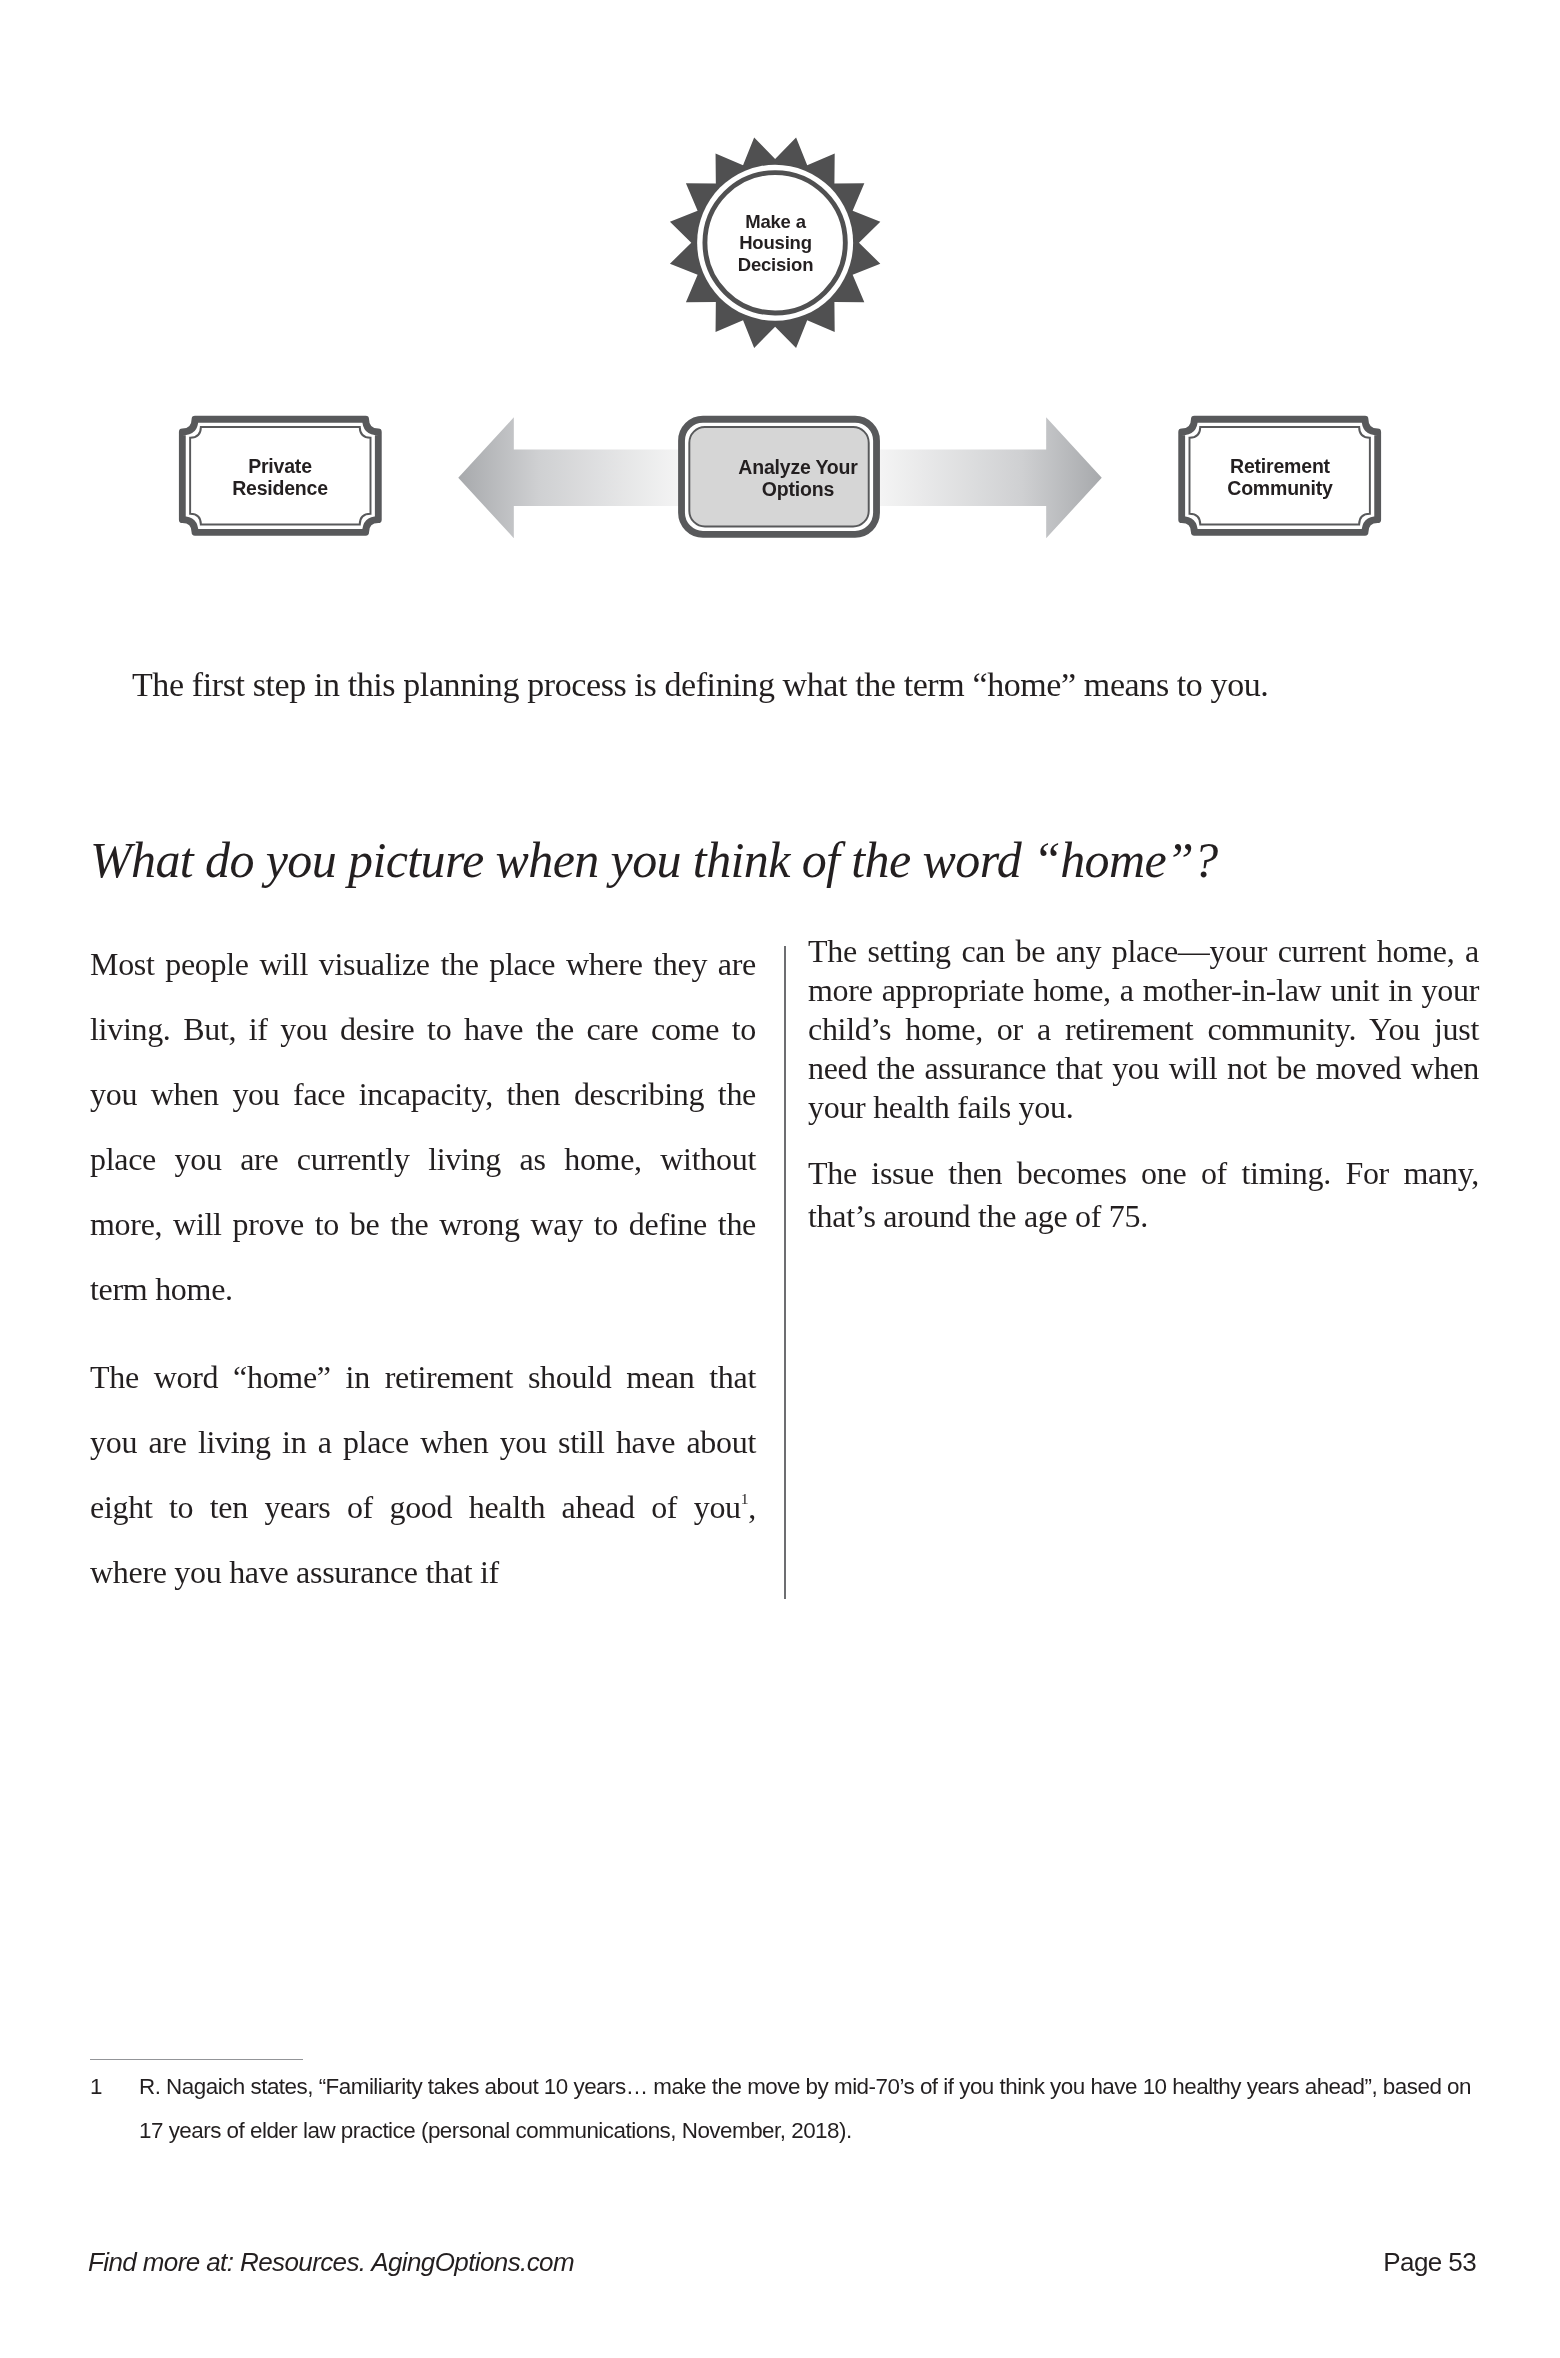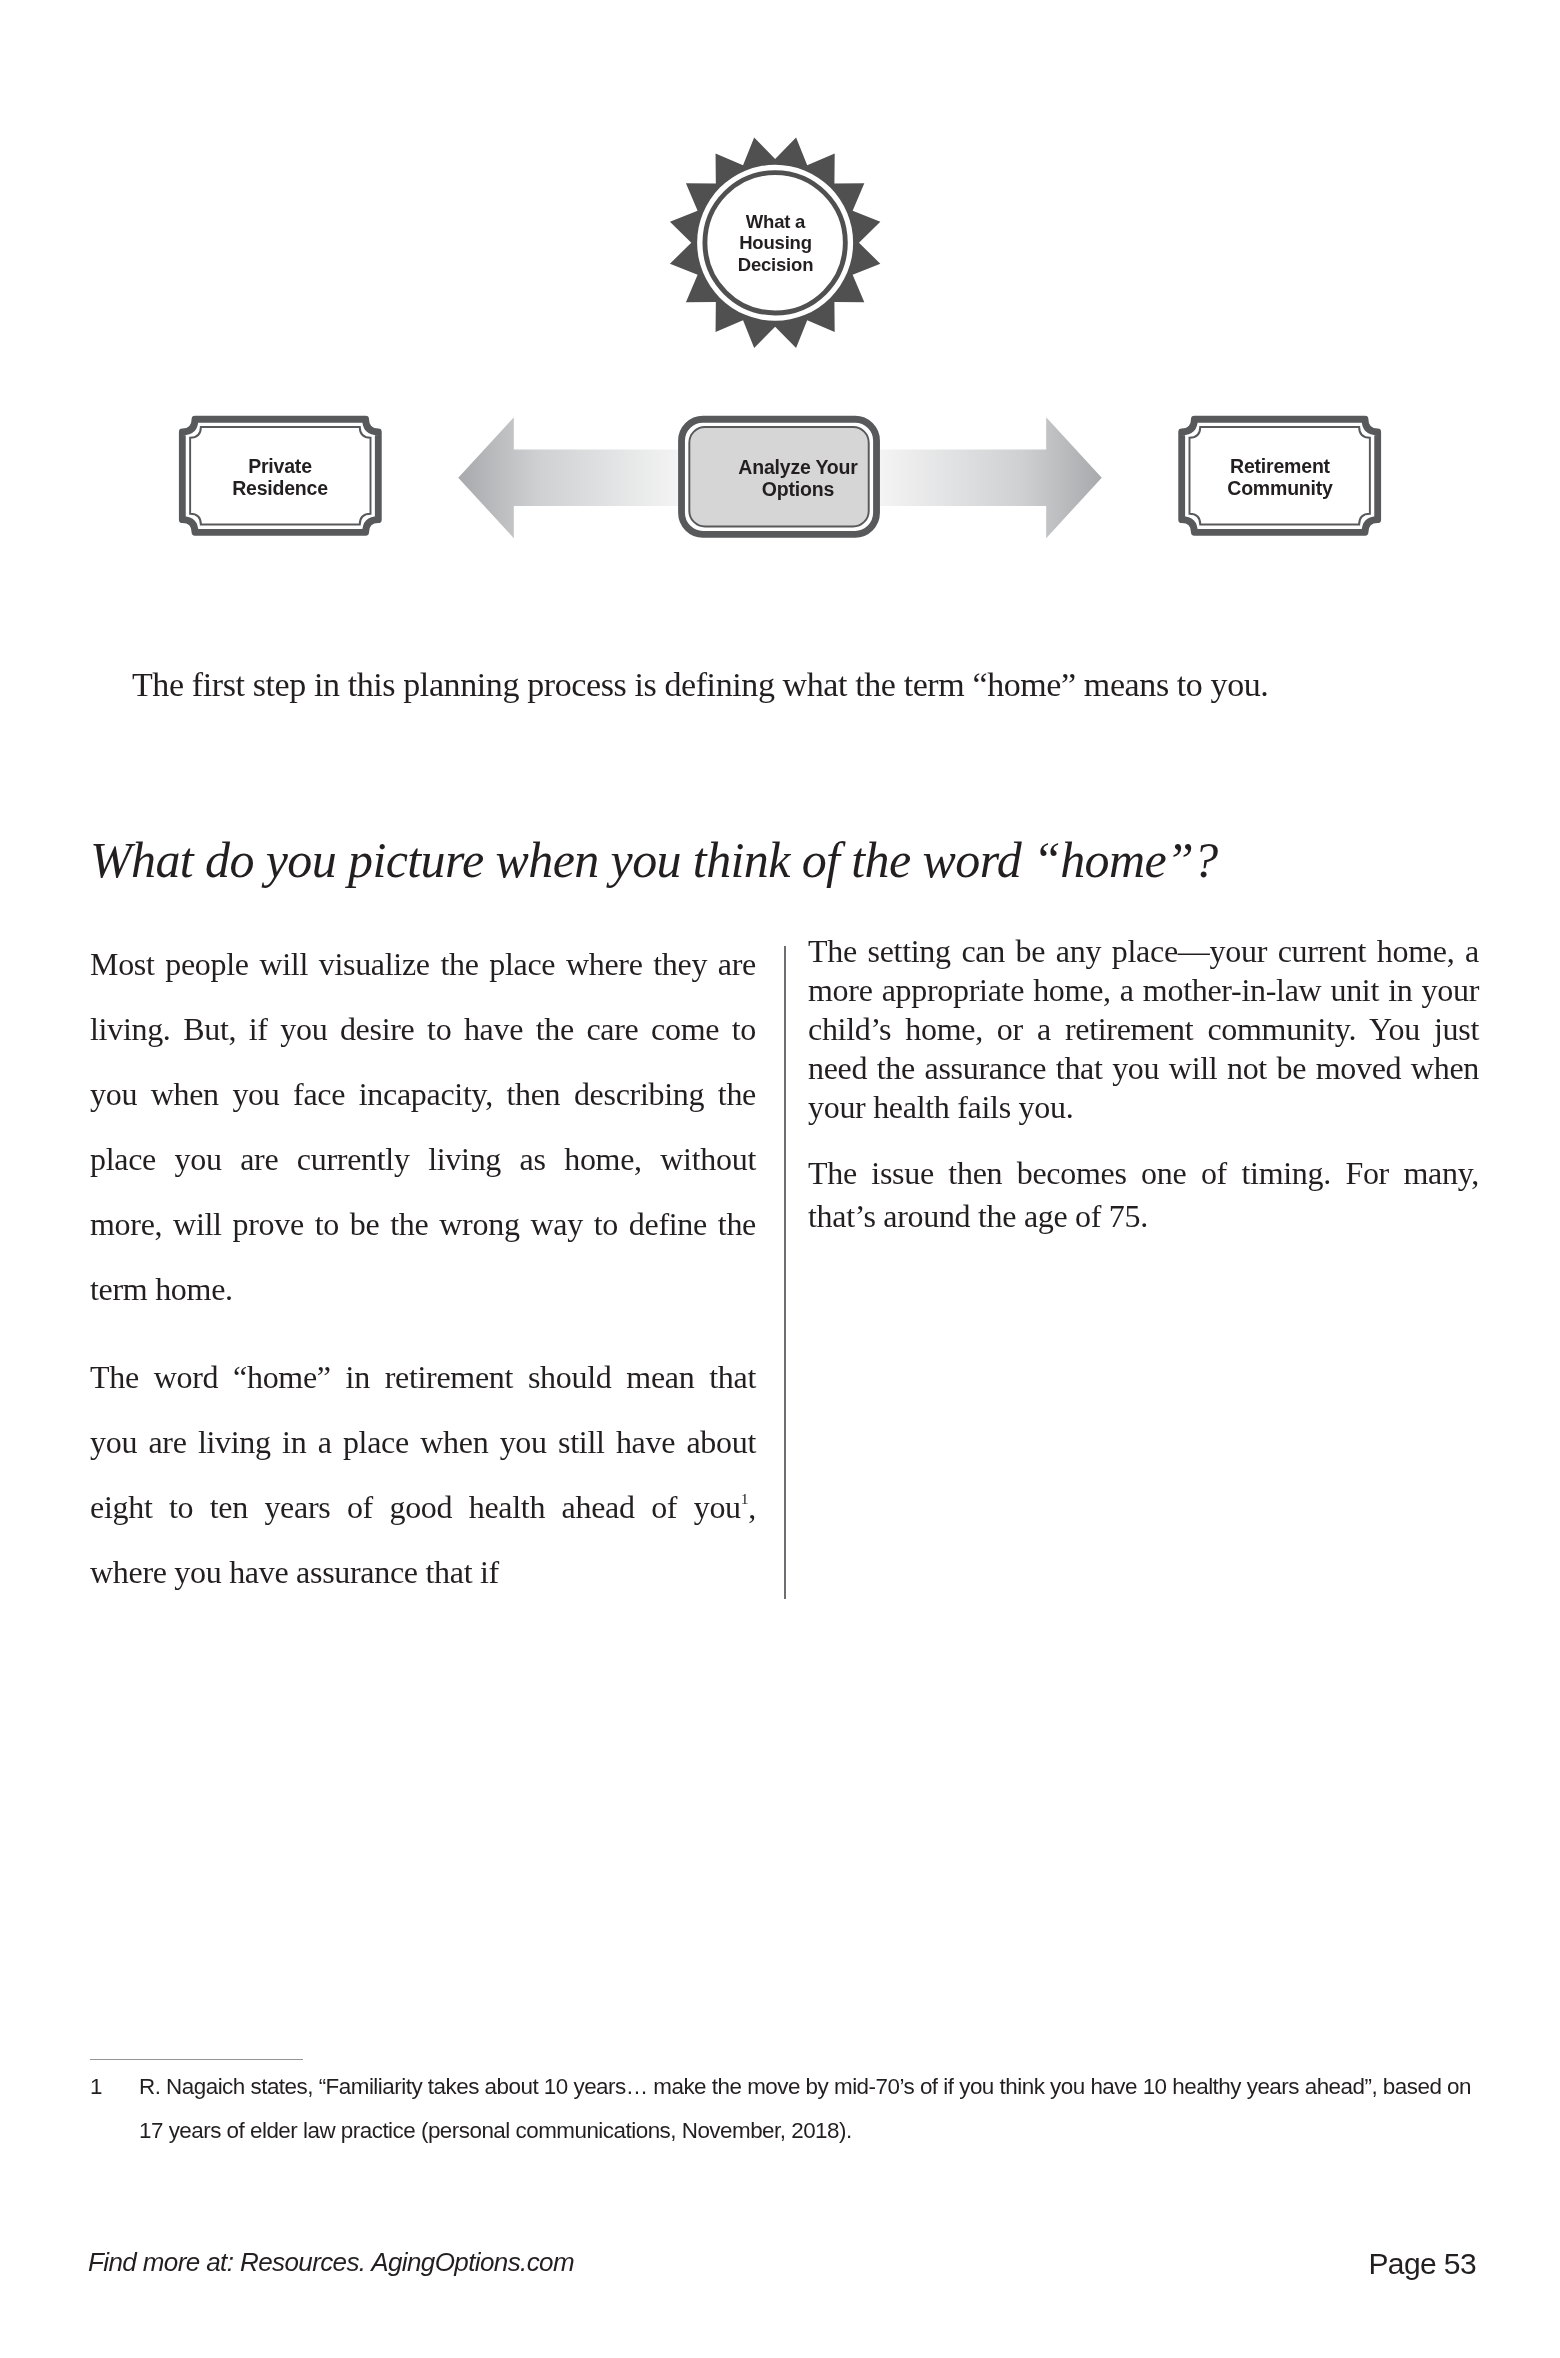--- a/index.html
+++ b/index.html
@@ -49,21 +49,21 @@
   }
   .fn-num { position: absolute; left: 0; top: 0; width: 49px; }
   .fn-text { position: absolute; left: 49px; top: 0; width: 1346px; }
 
   .footer-left {
     left: 88px; top: 2247px; font-family: "Liberation Sans", "DejaVu Sans", sans-serif;
     font-style: italic; font-size: 26px; color: #231f20; letter-spacing: -0.6px;
   }
   .footer-right {
     right: 84px; top: 2247px; font-family: "Liberation Sans", "DejaVu Sans", sans-serif;
-    font-size: 30px; color: #231f20; letter-spacing: -0.6px;
+    font-size: 26px; color: #231f20; letter-spacing: -0.6px;
   }
 </style>
 </head>
 <body>
 
 <div class="diagram">
   <svg class="abs" style="left:0;top:0;" width="1560" height="585" viewBox="0 0 1600 600">
     <defs>
       <linearGradient id="gradLeft" x1="0" y1="0" x2="1" y2="0">
         <stop offset="0" stop-color="#a7a9ac"></stop>
@@ -96,21 +96,21 @@
       <rect x="699" y="430" width="200" height="118" rx="22" ry="22" fill="#ffffff" stroke="#58595b" stroke-width="7"></rect>
       <rect x="707" y="438" width="184" height="102" rx="16" ry="16" fill="#d6d6d6" stroke="#58595b" stroke-width="2"></rect>
     </g>
 
     <g>
       <path d="M1225,430 L1400,430 Q1400,443 1413,443 L1413,533 Q1400,533 1400,546 L1225,546 Q1225,533 1212,533 L1212,443 Q1225,443 1225,430 Z" fill="#ffffff" stroke="#58595b" stroke-width="7" stroke-linejoin="round"></path>
       <path d="M1231,438 L1394,438 Q1394,449 1405,449 L1405,527 Q1394,527 1394,538 L1231,538 Q1231,527 1220,527 L1220,449 Q1231,449 1231,438 Z" fill="none" stroke="#58595b" stroke-width="2"></path>
     </g>
   </svg>
 
-  <div class="node-label" style="left:717px;top:203px;width:117px;height:80px;font-size:18.5px;line-height:21.5px;">What a
+  <div class="node-label" style="left:717px;top:203px;width:117px;height:80px;font-size:18.5px;line-height:21.5px;">Make a
 Housing
 Decision</div>
   <div class="node-label" style="left:190px;top:437px;width:180px;height:80px;">Private
 Residence</div>
   <div class="node-label" style="left:690px;top:437px;width:216px;height:82px;">Analyze Your
 Options</div>
   <div class="node-label" style="left:1190px;top:437px;width:180px;height:80px;">Retirement
 Community</div>
 </div>
 

